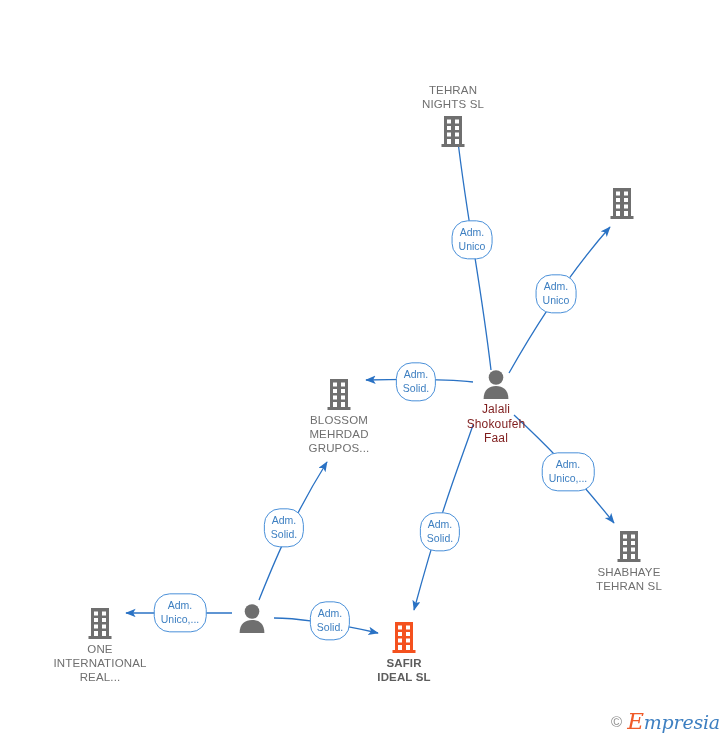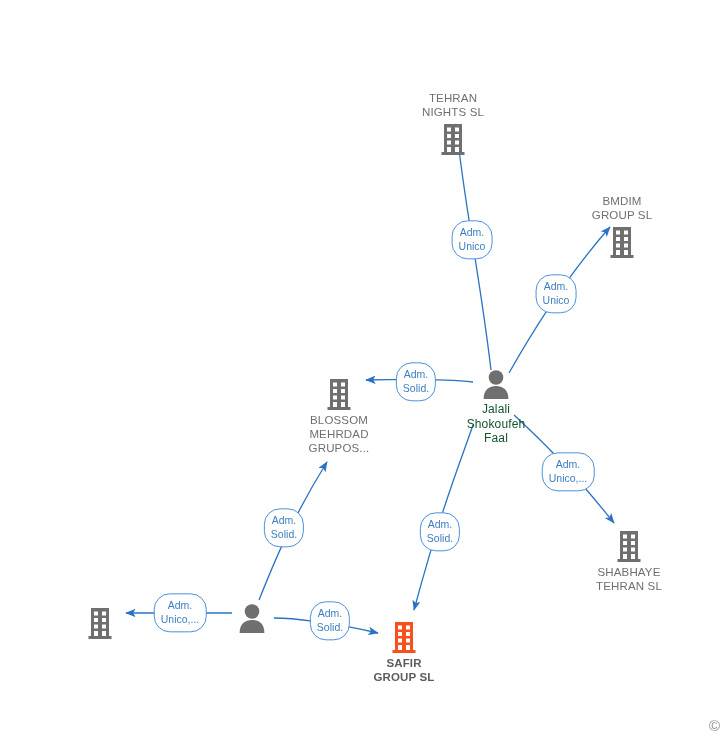--- a/index.html
+++ b/index.html
@@ -44,28 +44,28 @@
     color: #6f6f6f;
     letter-spacing: 0.15px;
     margin-top: 2px;
     white-space: pre-line;
   }
   .node.company .label {
     font-size: 11.5px;
   }
   .node.person .label {
     font-size: 12px;
-    color: #14532d;
+    color: #7f1d1d;
   }
   .node.focus .label {
     font-weight: bold;
     color: #5d5d5d;
   }
   .node.above .label {
-    margin-top: 8px;
+    margin-top: 0;
     margin-bottom: 3px;
   }
   .edge-label {
     position: absolute;
     box-sizing: border-box;
     border: 1px solid #4a90d9;
     border-radius: 16px;
     background: #ffffff;
     color: #3d7fc1;
     font-size: 10.5px;
@@ -134,22 +134,20 @@
             <rect x="16" y="5.5" width="4" height="4" fill="#ffffff"></rect>
             <rect x="8" y="12" width="4" height="4" fill="#ffffff"></rect>
             <rect x="16" y="12" width="4" height="4" fill="#ffffff"></rect>
             <rect x="8" y="18.5" width="4" height="4" fill="#ffffff"></rect>
             <rect x="16" y="18.5" width="4" height="4" fill="#ffffff"></rect>
             <rect x="8" y="25" width="4" height="5" fill="#ffffff"></rect>
             <rect x="16" y="25" width="4" height="5" fill="#ffffff"></rect>
           </svg></span>
       </div>
       <div class="node company above" style="left: 622px; top: 186px;">
-        <span class="label">BMDIM
-GROUP  SL</span>
         <span class="glyph"><svg width="28" height="34" viewBox="0 0 28 34" xmlns="http://www.w3.org/2000/svg">
             <rect x="5" y="2" width="18" height="28" fill="#6f6f6f"></rect>
             <rect x="2.5" y="30" width="23" height="3" fill="#6f6f6f"></rect>
             <rect x="8" y="5.5" width="4" height="4" fill="#ffffff"></rect>
             <rect x="16" y="5.5" width="4" height="4" fill="#ffffff"></rect>
             <rect x="8" y="12" width="4" height="4" fill="#ffffff"></rect>
             <rect x="16" y="12" width="4" height="4" fill="#ffffff"></rect>
             <rect x="8" y="18.5" width="4" height="4" fill="#ffffff"></rect>
             <rect x="16" y="18.5" width="4" height="4" fill="#ffffff"></rect>
             <rect x="8" y="25" width="4" height="5" fill="#ffffff"></rect>
@@ -204,20 +202,23 @@
             <rect x="2.5" y="30" width="23" height="3" fill="#6f6f6f"></rect>
             <rect x="8" y="5.5" width="4" height="4" fill="#ffffff"></rect>
             <rect x="16" y="5.5" width="4" height="4" fill="#ffffff"></rect>
             <rect x="8" y="12" width="4" height="4" fill="#ffffff"></rect>
             <rect x="16" y="12" width="4" height="4" fill="#ffffff"></rect>
             <rect x="8" y="18.5" width="4" height="4" fill="#ffffff"></rect>
             <rect x="16" y="18.5" width="4" height="4" fill="#ffffff"></rect>
             <rect x="8" y="25" width="4" height="5" fill="#ffffff"></rect>
             <rect x="16" y="25" width="4" height="5" fill="#ffffff"></rect>
           </svg></span>
+        <span class="label">ONE
+INTERNATIONAL
+REAL...</span>
       </div>
       <div class="node person" style="left: 252px; top: 602px;">
         <span class="glyph"><svg width="32" height="32" viewBox="0 0 32 32" xmlns="http://www.w3.org/2000/svg">
             <circle cx="16" cy="9.5" r="7.3" fill="#6f6f6f"></circle>
             <path d="M3.6 31 C3.6 21.6 9.2 18 16 18 C22.8 18 28.4 21.6 28.4 31 Z" fill="#6f6f6f"></path>
           </svg></span>
       </div>
       <div class="node company focus" style="left: 404px; top: 620px;">
         <span class="glyph"><svg width="28" height="34" viewBox="0 0 28 34" xmlns="http://www.w3.org/2000/svg">
             <rect x="5" y="2" width="18" height="28" fill="#f4511e"></rect>
@@ -225,21 +226,21 @@
             <rect x="8" y="5.5" width="4" height="4" fill="#ffffff"></rect>
             <rect x="16" y="5.5" width="4" height="4" fill="#ffffff"></rect>
             <rect x="8" y="12" width="4" height="4" fill="#ffffff"></rect>
             <rect x="16" y="12" width="4" height="4" fill="#ffffff"></rect>
             <rect x="8" y="18.5" width="4" height="4" fill="#ffffff"></rect>
             <rect x="16" y="18.5" width="4" height="4" fill="#ffffff"></rect>
             <rect x="8" y="25" width="4" height="5" fill="#ffffff"></rect>
             <rect x="16" y="25" width="4" height="5" fill="#ffffff"></rect>
           </svg></span>
         <span class="label">SAFIR
-GROUP  SL</span>
+IDEAL  SL</span>
       </div>
     </div>
   <div id="labels-layer">
       <div class="edge-label" style="left: 472px; top: 240px;">Adm.
 Unico</div>
       <div class="edge-label" style="left: 556px; top: 294px;">Adm.
 Unico</div>
       <div class="edge-label" style="left: 416px; top: 382px;">Adm.
 Solid.</div>
       <div class="edge-label" style="left: 568px; top: 472px;">Adm.
@@ -249,15 +250,16 @@
       <div class="edge-label" style="left: 284px; top: 528px;">Adm.
 Solid.</div>
       <div class="edge-label" style="left: 180px; top: 613px;">Adm.
 Unico,...</div>
       <div class="edge-label" style="left: 330px; top: 621px;">Adm.
 Solid.</div>
     </div>
 
   <div id="watermark">
     <span class="copy">©</span>
+    <span class="brand"><span class="cap">E</span><span>mpresia</span></span>
   </div>
 
 </div>
 
 </body></html>

